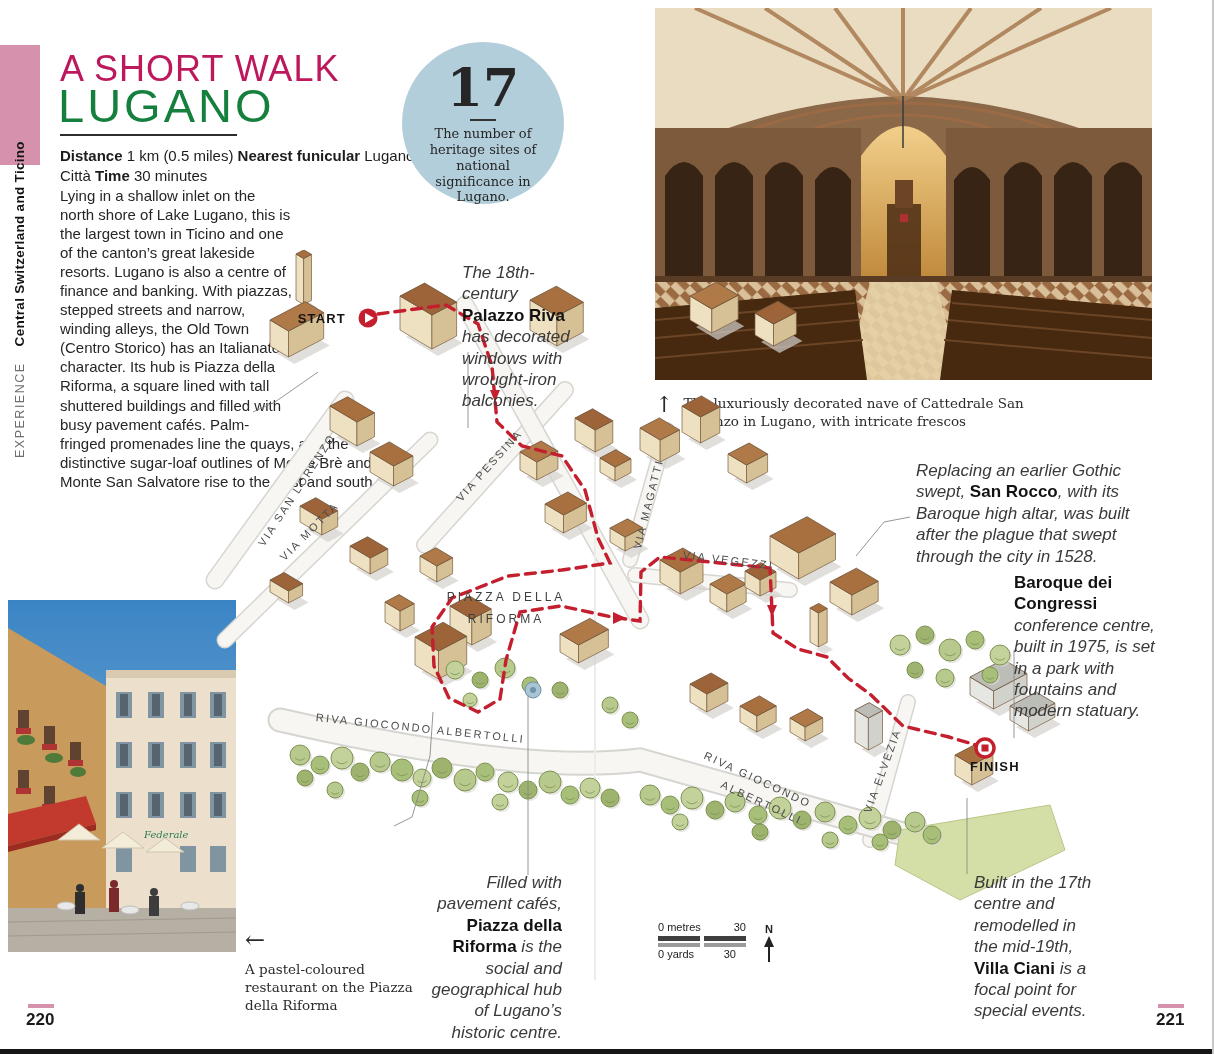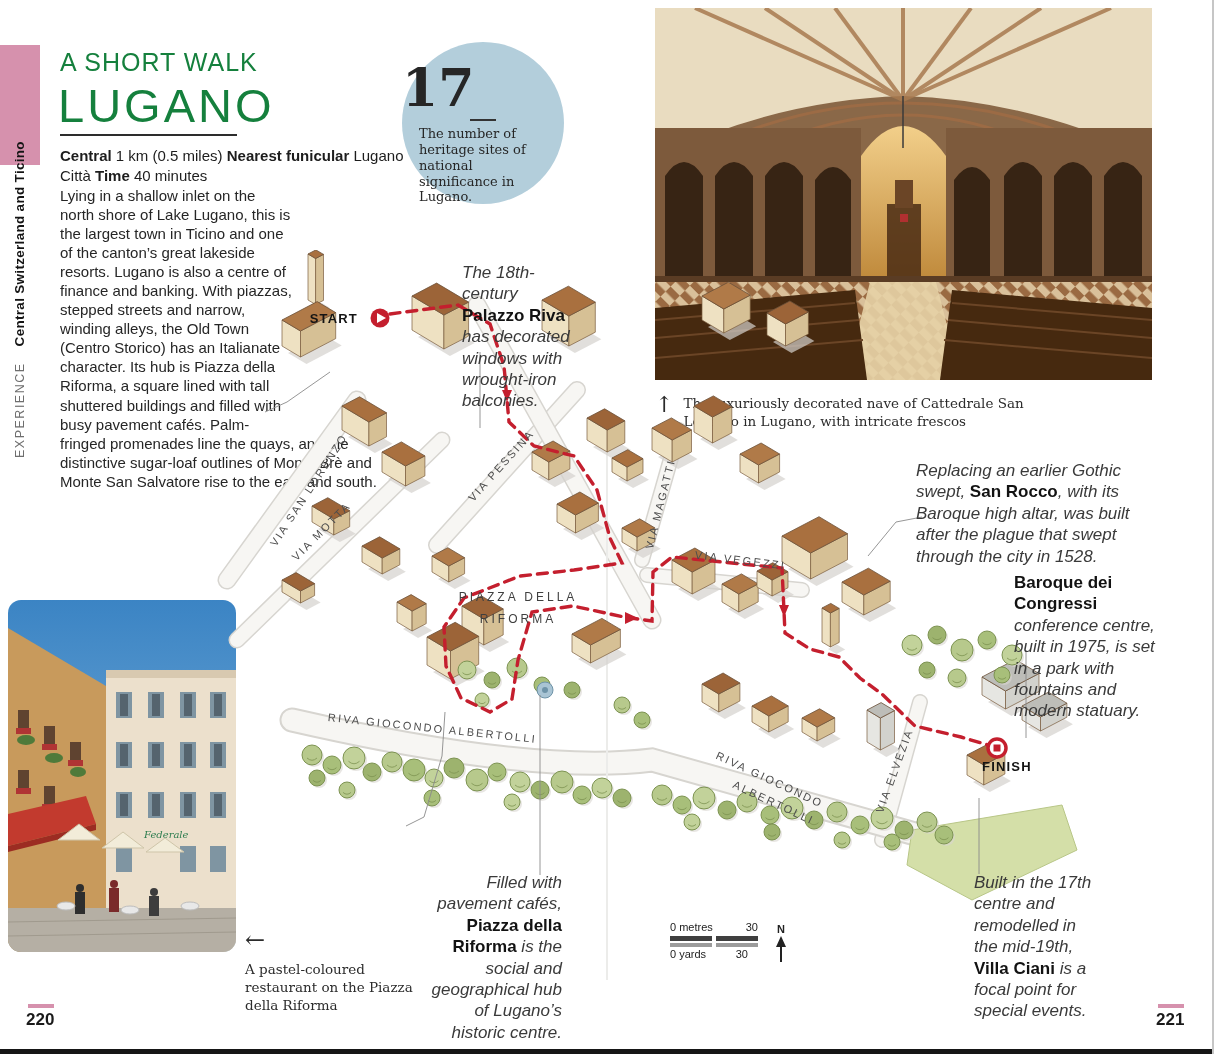--- a/index.html
+++ b/index.html
@@ -5,30 +5,30 @@
   html,body{margin:0;padding:0;background:#e9e9e9;}
   .page{position:relative;width:1214px;height:1054px;background:#ffffff;overflow:hidden;
         font-family:"Liberation Sans",sans-serif;color:#222;}
   
   .accent-tab{position:absolute;left:0;top:45px;width:40px;height:120px;background:#d691ad;}
   .sidebar-label{position:absolute;left:12px;top:458px;transform-origin:0 0;transform:rotate(-90deg);
         white-space:nowrap;font-size:12.5px;}
   .sidebar-label .eyebrow{color:#6e6e6e;letter-spacing:1.5px;margin-right:16px;}
   .sidebar-label .chapter{font-weight:bold;color:#141414;font-size:13.5px;letter-spacing:.3px;}
   
-  .kicker{position:absolute;left:60px;top:48px;font-size:25px;font-weight:200;letter-spacing:1px;color:#15803d;}
+  .kicker{position:absolute;left:60px;top:48px;font-size:36px;font-weight:200;letter-spacing:1px;color:#be185d;}
   .walk-title{position:absolute;left:58px;top:78px;font-size:47px;font-weight:200;letter-spacing:3px;color:#15803d;}
   .title-rule{position:absolute;left:60px;top:134px;width:177px;height:2px;background:#2d2d2d;}
   .meta{position:absolute;left:60px;top:146px;width:356px;font-size:15px;line-height:1.3;color:#1d1d1d;}
   .meta b{font-weight:bold;}
   .intro{position:absolute;left:60px;top:186px;width:352px;font-size:15px;line-height:1.27;color:#262626;}
   .intro-spacer{float:right;width:120px;height:120px;margin-top:112px;}
   
   .stat-badge{position:absolute;left:402px;top:42px;width:162px;height:162px;border-radius:50%;
-        background:#b3cedb;}
+        background:#b3cedb;text-align:center;}
   .stat-num{font-family:"DejaVu Serif",serif;font-weight:bold;font-size:52px;line-height:1;color:#262626;padding-top:20px;}
   .stat-rule{width:26px;height:2px;background:#333;margin:5px auto 5px;}
   .stat-cap{font-family:"DejaVu Serif",serif;font-size:13px;line-height:1.22;color:#262626;width:128px;margin:0 auto;}
   
   .fig{position:absolute;overflow:hidden;}
   .fig svg{display:block;}
   .caption{font-family:"DejaVu Serif",serif;font-size:13.5px;color:#2b2b2b;line-height:1.35;}
   .cath-caption{position:absolute;left:655px;top:394px;width:430px;display:flex;gap:10px;}
   .cath-caption .arr{font-size:22px;line-height:1;color:#2b2b2b;}
   .rest-caption{position:absolute;left:245px;top:928px;width:178px;}
@@ -56,26 +56,26 @@
   <div class="accent-tab"></div>
   <div class="sidebar-label">
     <span class="eyebrow">EXPERIENCE</span><span class="chapter">Central Switzerland and Ticino</span>
   </div>
 
   <div class="kicker">A SHORT WALK</div>
   <div class="walk-title">LUGANO</div>
   <div class="title-rule"></div>
 
   <div class="meta">
-    <b>Central</b>
+    <b>Distance</b>
     <span>1 km (0.5 miles)</span>
     <b>Nearest funicular</b>
     <span>Lugano Città</span>
     <b>Time</b>
-    <span>40 minutes</span>
+    <span>30 minutes</span>
   </div>
 
   <div class="intro"><span class="intro-spacer"></span><span>Lying in a shallow inlet on the north shore of Lake Lugano, this is the largest town in Ticino and one of the canton’s great lakeside resorts. Lugano is also a centre of finance and banking. With piazzas, stepped streets and narrow, winding alleys, the Old Town (Centro Storico) has an Italianate character. Its hub is Piazza della Riforma, a square lined with tall shuttered buildings and filled with busy pavement cafés. Palm-fringed promenades line the quays, and the distinctive sugar-loaf outlines of Monte Brè and Monte San Salvatore rise to the east and south.</span></div>
 
   <div class="stat-badge">
     <div class="stat-num">17</div>
     <div class="stat-rule"></div>
     <div class="stat-cap">The number of heritage sites of national significance in Lugano.</div>
   </div>
 
@@ -136,21 +136,21 @@
         <line x1="497" y1="350" x2="289" y2="332"></line>
       </g>
     </svg>
   </div>
 
   <div class="cath-caption caption">
     <span class="arr">↑</span>
     <span style="width:352px">The luxuriously decorated nave of Cattedrale San Lorenzo in Lugano, with intricate frescos</span>
   </div>
 
-  <div class="fig" style="left:8px;top:600px;width:228px;height:352px;border-radius:13px;">
+  <div class="fig" style="left:8px;top:600px;width:228px;height:352px;">
     <svg width="228" height="352" viewBox="0 0 228 352">
       <defs>
         <linearGradient id="skyG" x1="0" y1="0" x2="0" y2="1">
           <stop offset="0" stop-color="#3b84c4"></stop>
             <stop offset="1" stop-color="#8abade"></stop>
         </linearGradient>
       </defs>
       <rect width="228" height="352" fill="url(#skyG)"></rect>
       <polygon points="0,28 98,86 98,352 0,352" fill="#c89a5c"></polygon>
       <g fill="#5f4330">
@@ -235,21 +235,21 @@
           <ellipse cx="182" cy="306" rx="9" ry="4"></ellipse>
       </g>
     </svg>
   </div>
 
   <div class="rest-caption caption">
     <span class="arr">←</span>
     <span>A pastel-coloured restaurant on the Piazza della Riforma</span>
   </div>
 
-  <div class="fig" style="left:182px;top:250px;width:905px;height:735px;text-align:center;">
+  <div class="fig" style="left:170px;top:250px;width:905px;height:735px;text-align:center;">
     <svg id="mapsvg" width="905" height="735" viewBox="0 0 905 735">
       <g id="streets">
           <path d="M45,330 L175,150" fill="none" stroke="#d7d5d0" stroke-width="19" stroke-linecap="round"></path>
           <path d="M45,330 L175,150" fill="none" stroke="#f7f6f3" stroke-width="16" stroke-linecap="round"></path>
           <path d="M55,390 L260,190" fill="none" stroke="#d7d5d0" stroke-width="17" stroke-linecap="round"></path>
           <path d="M55,390 L260,190" fill="none" stroke="#f7f6f3" stroke-width="14" stroke-linecap="round"></path>
           <path d="M255,295 L395,140" fill="none" stroke="#d7d5d0" stroke-width="18" stroke-linecap="round"></path>
           <path d="M255,295 L395,140" fill="none" stroke="#f7f6f3" stroke-width="15" stroke-linecap="round"></path>
           <path d="M295,55 L470,370" fill="none" stroke="#d7d5d0" stroke-width="19" stroke-linecap="round"></path>
           <path d="M295,55 L470,370" fill="none" stroke="#f7f6f3" stroke-width="16" stroke-linecap="round"></path>

